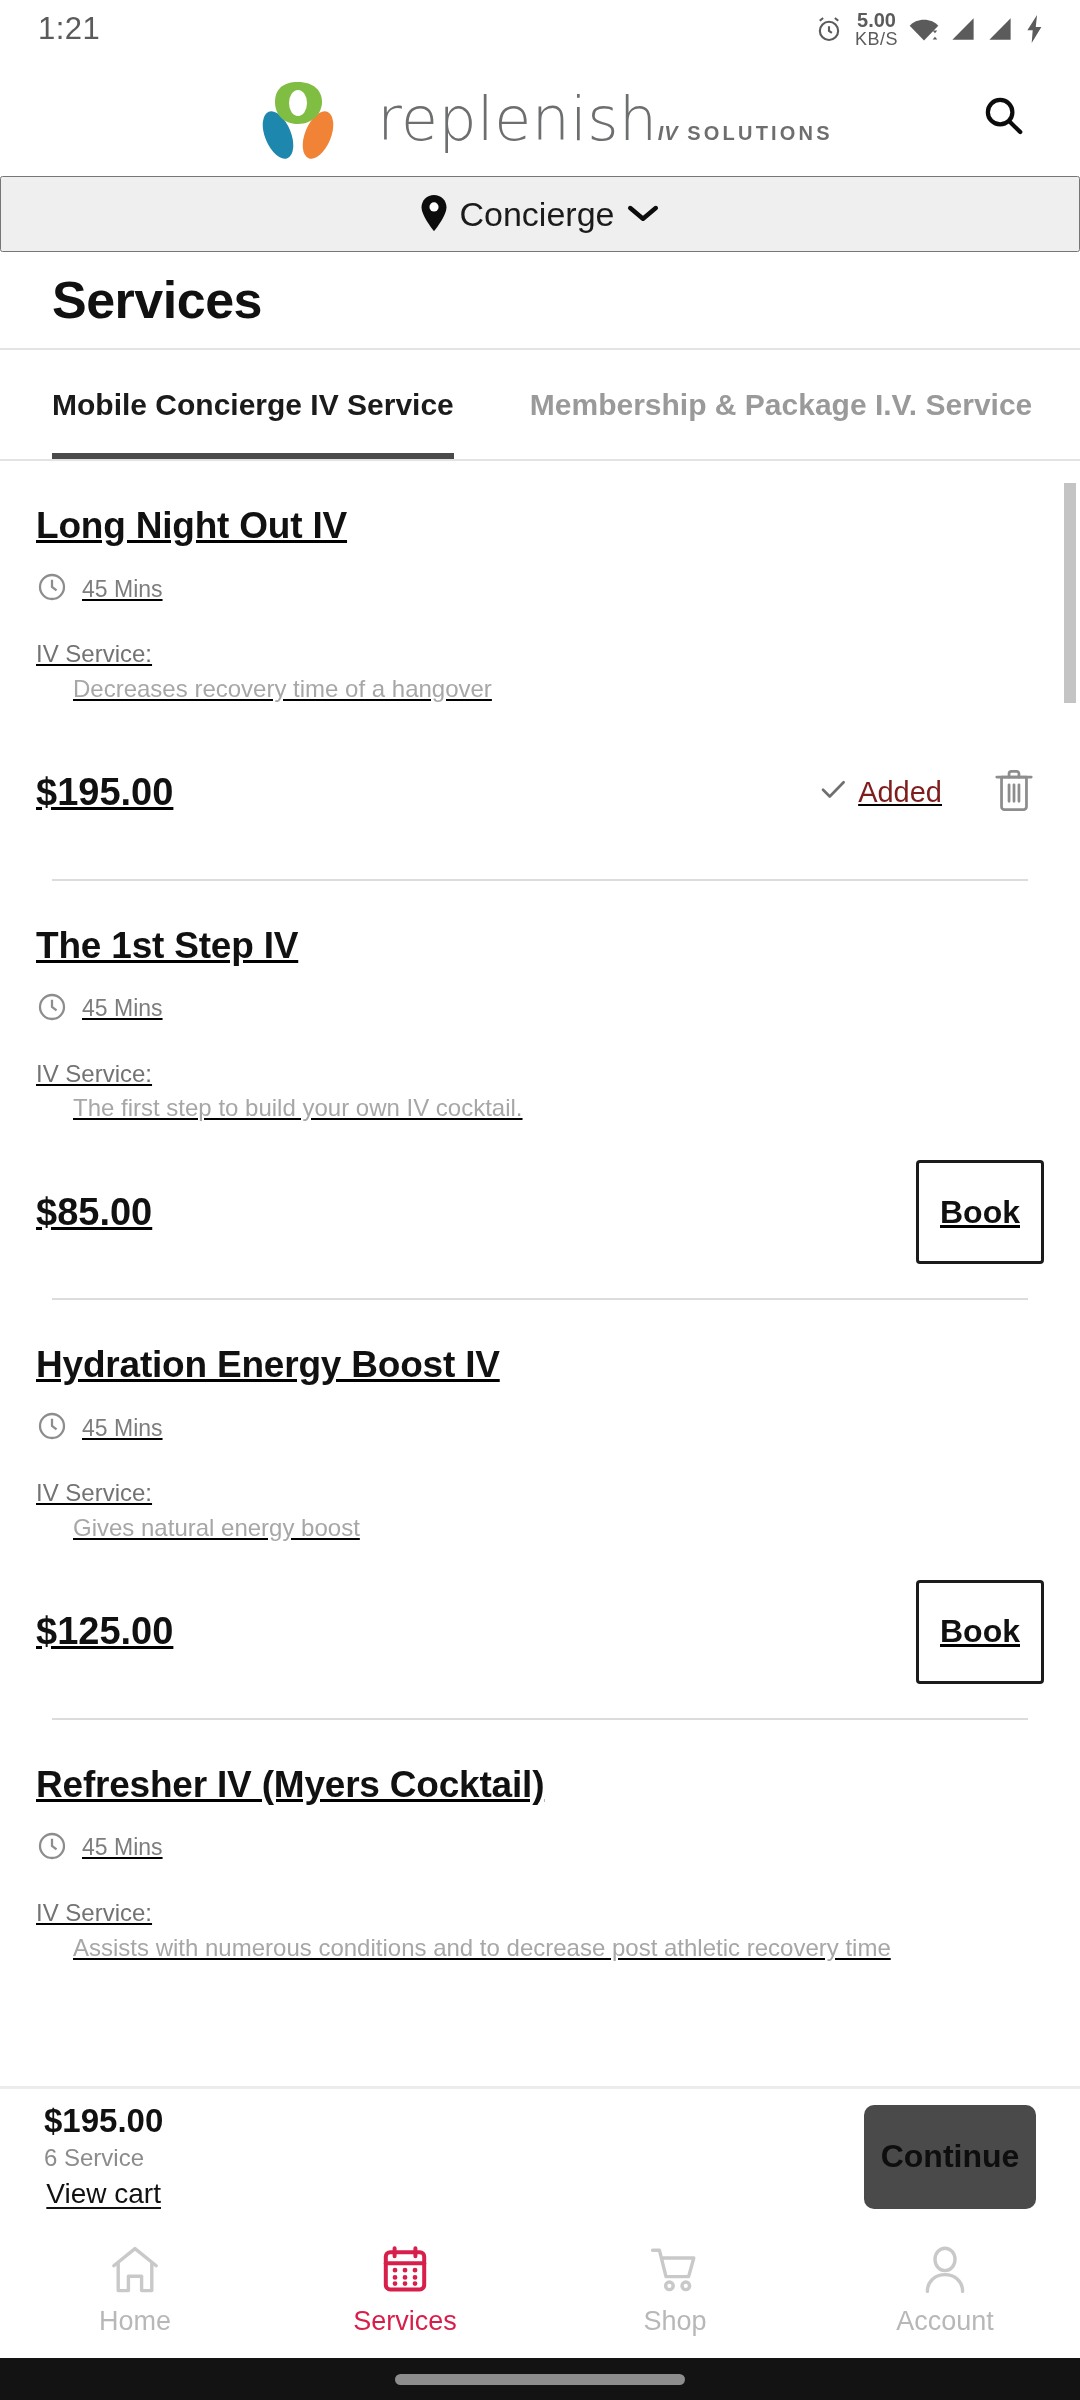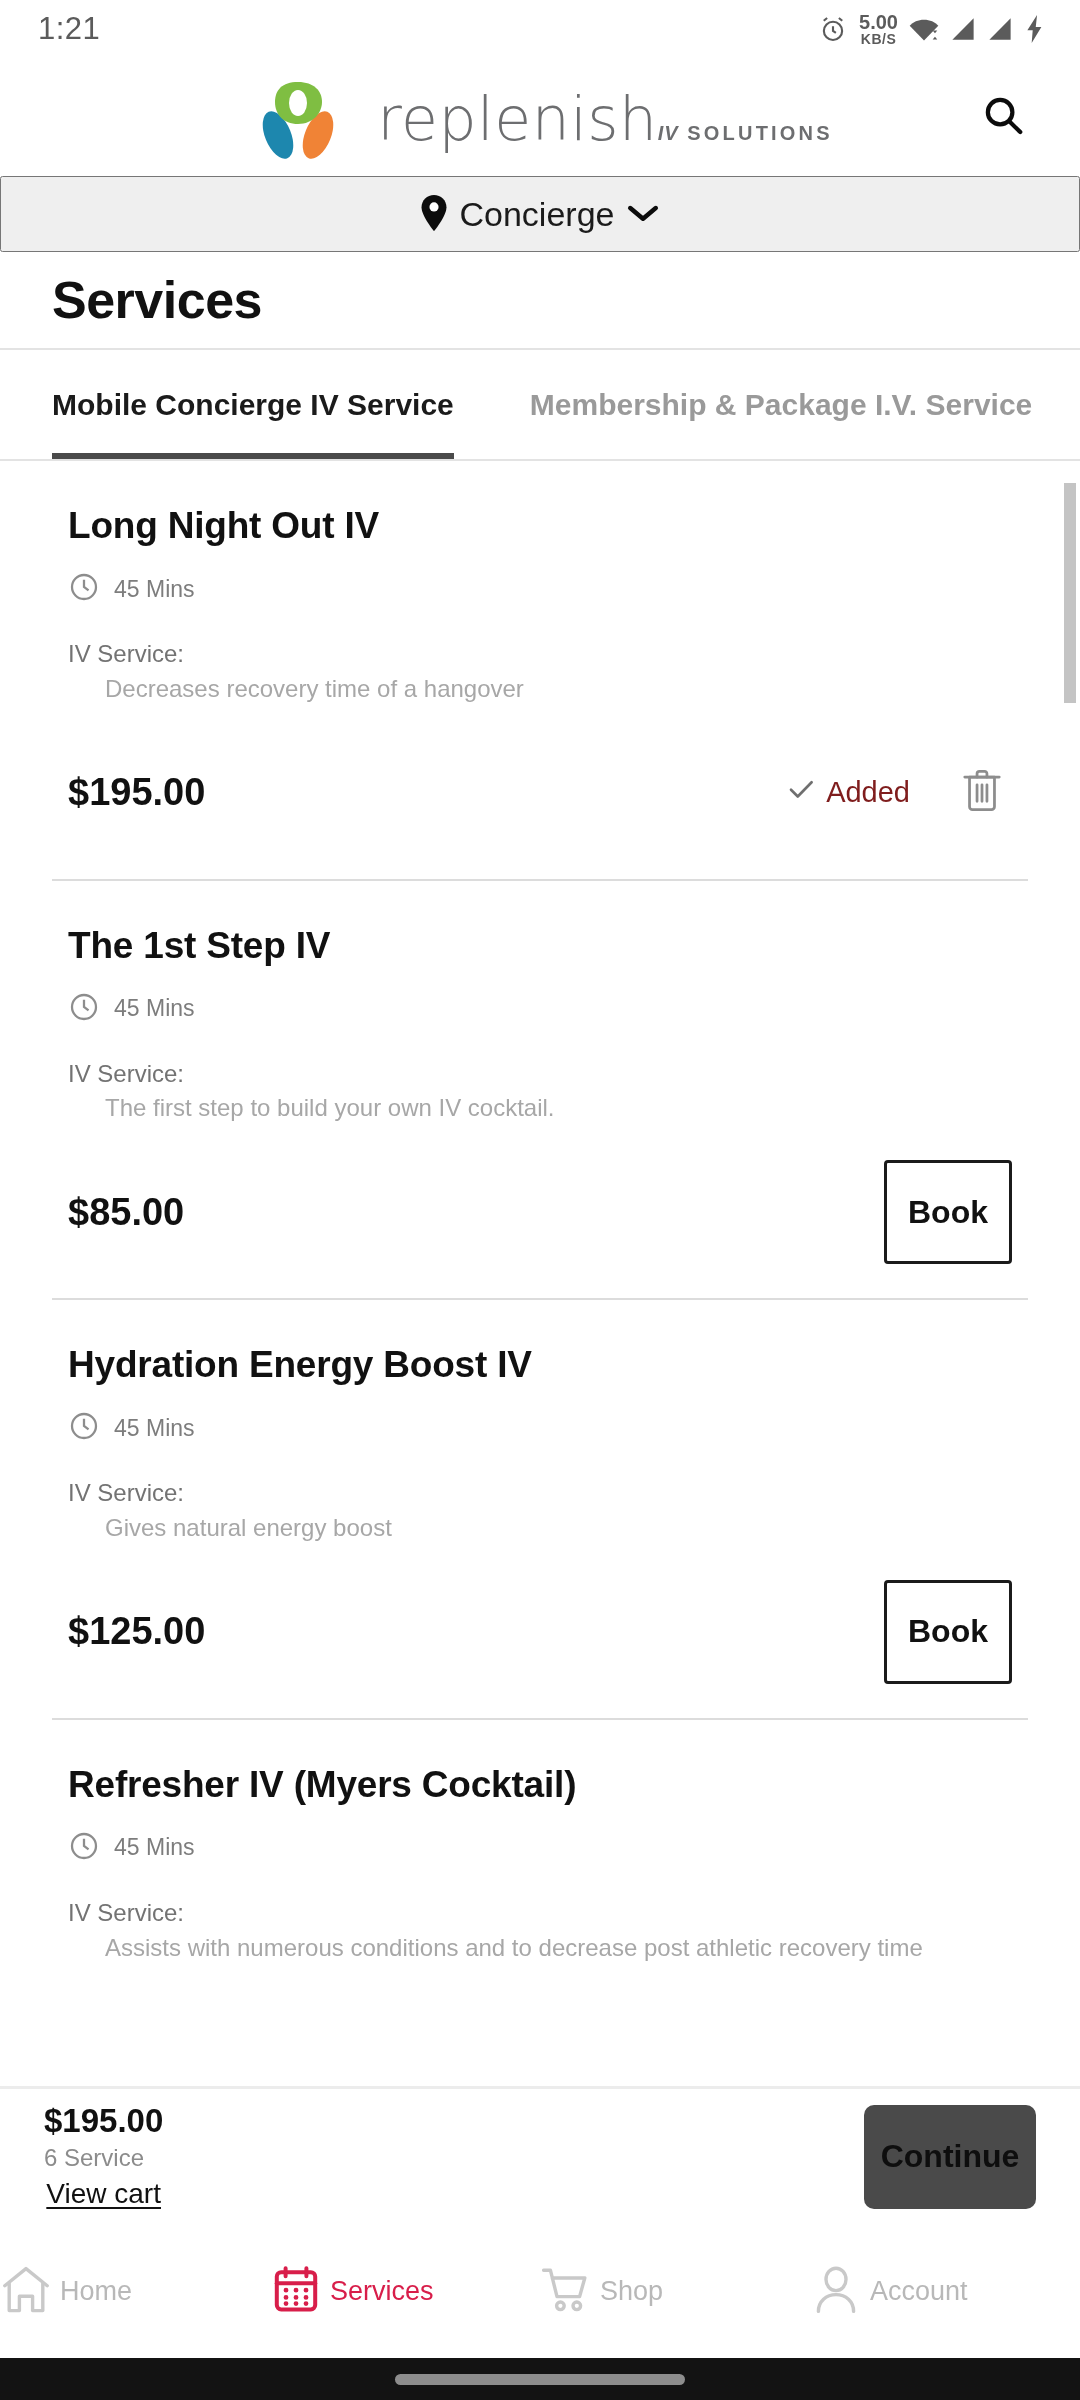--- a/index.html
+++ b/index.html
@@ -20,21 +20,21 @@
   .statusbar {
     height: 58px; flex: 0 0 58px;
     display: flex; align-items: center;
     padding: 0 34px 0 38px;
     background: #ffffff;
   }
   .status-time { font-size: 31px; color: #5b5b5b; letter-spacing: .5px; }
   .status-right { margin-left: auto; display: flex; align-items: center; gap: 11px; }
   .netspeed { display: flex; flex-direction: column; align-items: center; line-height: 1; color: #5b5b5b; }
   .netspeed .n { font-size: 20px; font-weight: 600; }
-  .netspeed .u { font-size: 14px; font-weight: 700; letter-spacing: .5px; text-align: center; }
+  .netspeed .u { font-size: 18px; font-weight: 400; letter-spacing: .5px; text-align: center; }
   .sicon { display: block; }
 
   
   .header {
     position: relative; flex: 0 0 118px;
     display: flex; align-items: center; justify-content: center;
     padding-top: 6px;
   }
   .logo-wrap { display: flex; align-items: center; gap: 14px; }
   .logo-mark { width: 118px; height: 86px; display: block; }
@@ -87,21 +87,21 @@
     content: ""; position: absolute; left: 0; right: 0; bottom: 0;
     height: 6px; background: #4a4a4a;
   }
 
   
   .scroll-area { flex: 1 1 auto; position: relative; overflow: hidden; background: #fff; }
   .scrollbar {
     position: absolute; right: 4px; top: 22px;
     width: 12px; height: 220px; background: #c4c4c4; border-radius: 0;
   }
-  .card { padding: 0 68px; }
+  .card { padding: 0 36px; text-decoration: underline; }
   .card-title {
     font-size: 37px; font-weight: 700; color: #111111;
     padding-top: 44px; letter-spacing: -.2px;
   }
   .duration { display: flex; align-items: center; gap: 14px; margin-top: 24px; }
   .duration-text { font-size: 23px; color: #7d7d7d; }
   .desc { margin-top: 30px; }
   .desc-label { font-size: 24px; color: #737373; line-height: 1.45; }
   .desc-body { font-size: 24px; color: #a7a7a7; line-height: 1.45; margin-left: 37px; }
   .card-footer {
@@ -142,21 +142,21 @@
     background: #4a4a4a; color: #0e0e0e; border: 0; cursor: pointer;
     font-size: 32px; font-weight: 700; display: flex; align-items: center; justify-content: center;
     font-family: "Liberation Sans", sans-serif;
   }
 
   
   .bottomnav {
     flex: 0 0 134px; display: flex; align-items: center; background: #ffffff;
   }
   .nav-item {
-    flex: 1 1 0; display: flex; align-items: center; gap: 8px;
+    flex: 1 1 0; display: flex; flex-direction: column; align-items: center; gap: 8px;
     cursor: pointer; background: none; border: 0; font-family: "Liberation Sans", sans-serif;
   }
   .nav-label { font-size: 27px; color: #b8b8b8; }
   .nav-item.active .nav-label { color: #D81E4A; }
 
   
   .gesturebar {
     flex: 0 0 42px; background: #131313;
     display: flex; align-items: center; justify-content: center;
   }

